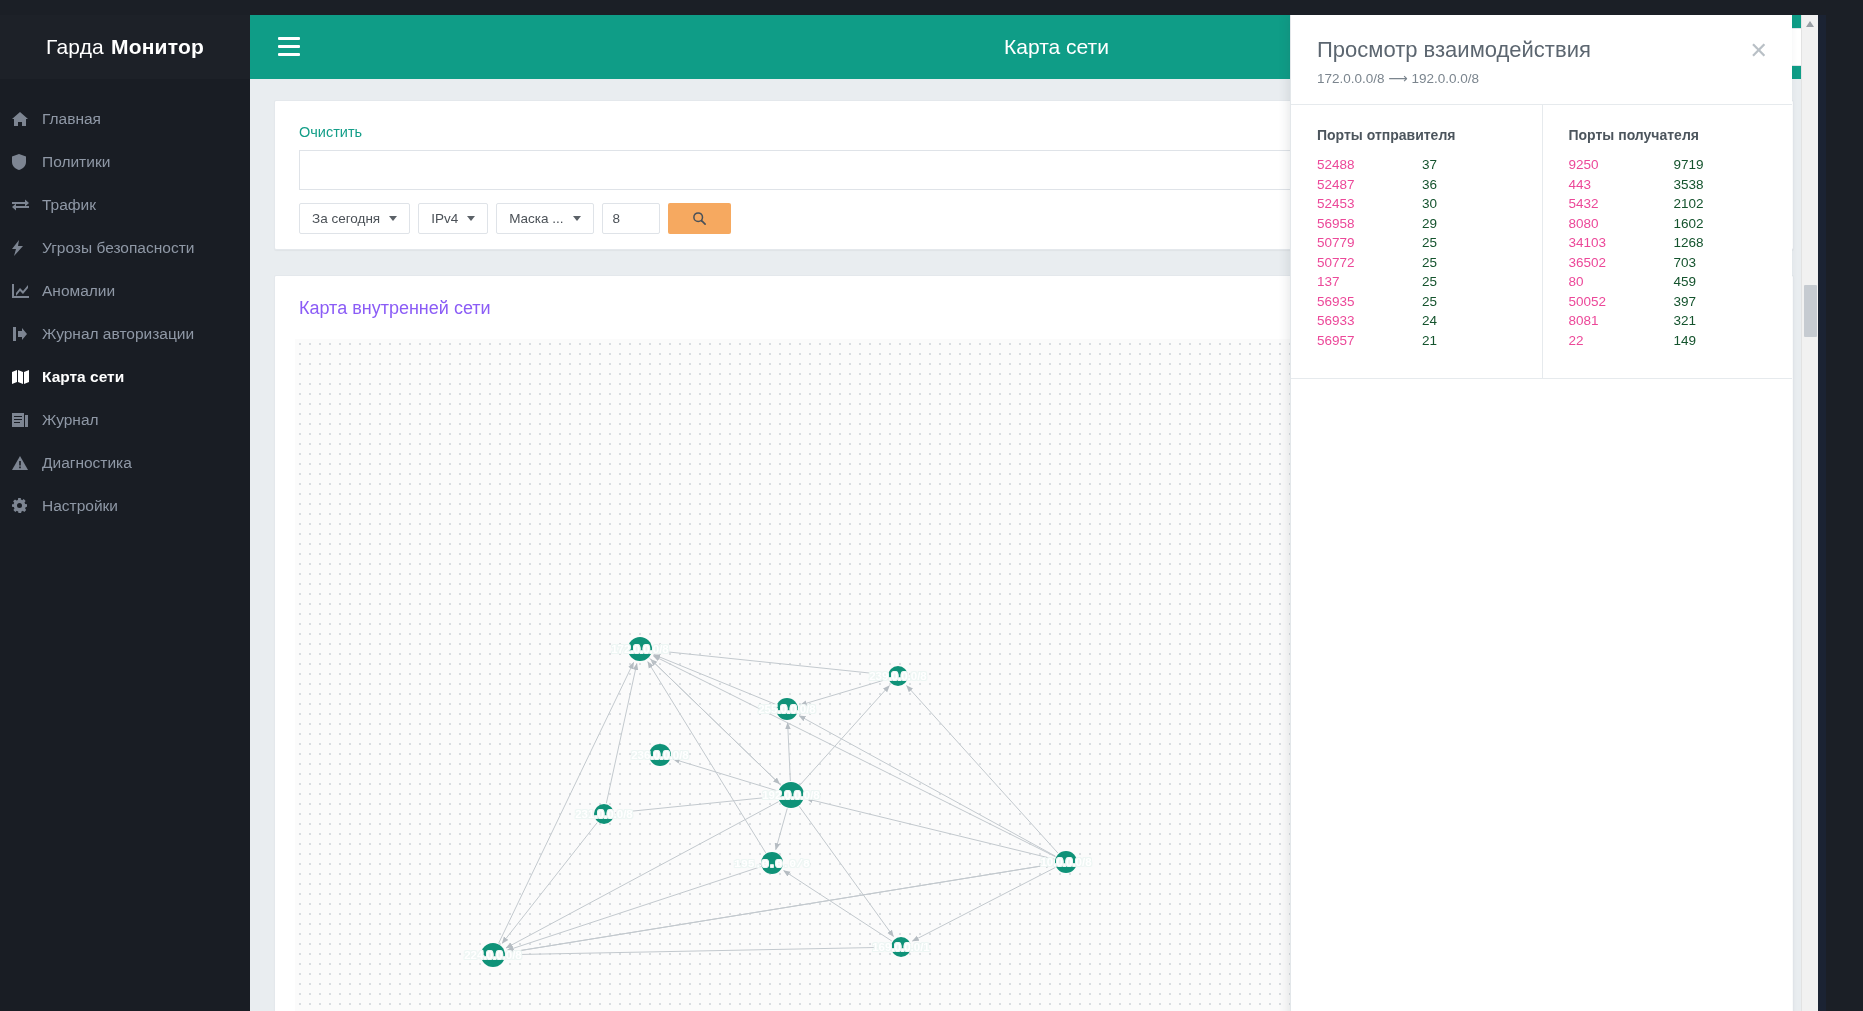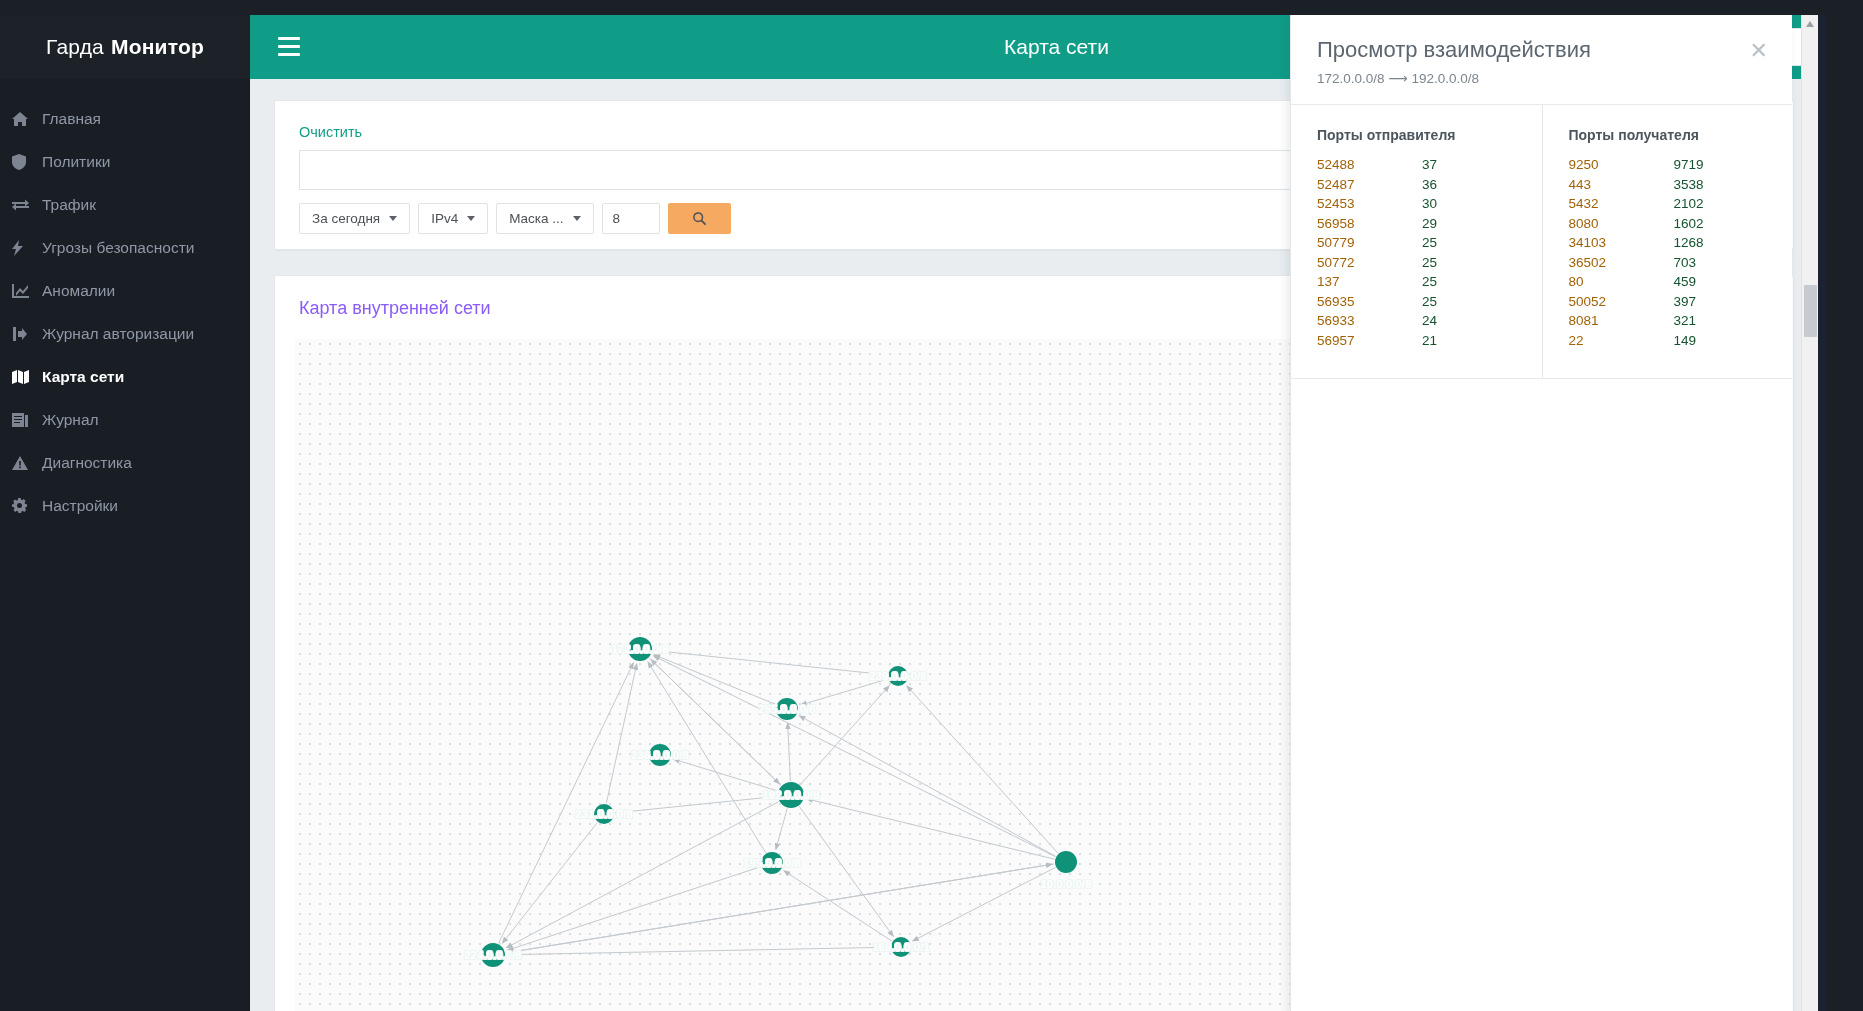--- a/index.html
+++ b/index.html
@@ -248,21 +248,21 @@
   }
   .ports-col + .ports-col { border-left: 1px solid #e6eaed; }
   .ports-head {
     color: #4c555d; font-size: 14px; font-weight: 700;
     margin-bottom: 14px;
   }
   .port-row {
     display: flex; align-items: baseline;
     height: 19.5px; margin-bottom: 0;
   }
-  .port-name { color: #a16207; font-size: 13.5px; width: 105px; }
+  .port-name { color: #ec4899; font-size: 13.5px; width: 105px; }
   .port-count { color: #14532d; font-size: 13.5px; }
 
   
   .vscroll-outer {
     position: absolute; right: 8px; top: 0;
     width: 17px; height: 1011px;
     background: #f1f1f1;
     border-left: 1px solid #e2e2e2;
     z-index: 60;
     cursor: pointer;
@@ -488,22 +488,22 @@
               <circle cx="606" cy="608" r="10" fill="#0f9278"></circle>
               <circle cx="198" cy="616" r="12" fill="#0f9278"></circle>
             </g>
         </svg>
       <div class="node-label" style="left: 345px; top: 310px;">172.0.0.0/8</div>
           <div class="node-label" style="left: 603px; top: 337px;">239.0.0.0/8</div>
           <div class="node-label" style="left: 492px; top: 370px;">255.0.0.0/8</div>
           <div class="node-label" style="left: 365px; top: 416px;">236.0.0.0/8</div>
           <div class="node-label" style="left: 496px; top: 456px;">192.0.0.0/8</div>
           <div class="node-label" style="left: 309px; top: 475px;">231.0.0.0/8</div>
-          <div class="node-label" style="left: 477px; top: 524px;">195.0.0.0/8</div>
-          <div class="node-label" style="left: 771px; top: 545px;">10.0.0.0/8</div>
+          <div class="node-label" style="left: 477px; top: 524px; font-family: Liberation Mono, monospace;">195.0.0.0/8</div>
+          <div class="node-label" style="left: 771px; top: 523px;">10.0.0.0/8</div>
           <div class="node-label" style="left: 606px; top: 608px;">169.0.0.0/1</div>
           <div class="node-label" style="left: 198px; top: 616px;">224.0.0.0/8</div>
         </div>
     </section>
 
   </main>
 
   <div class="dim-overlay"></div>
 
   <aside class="side-panel">

